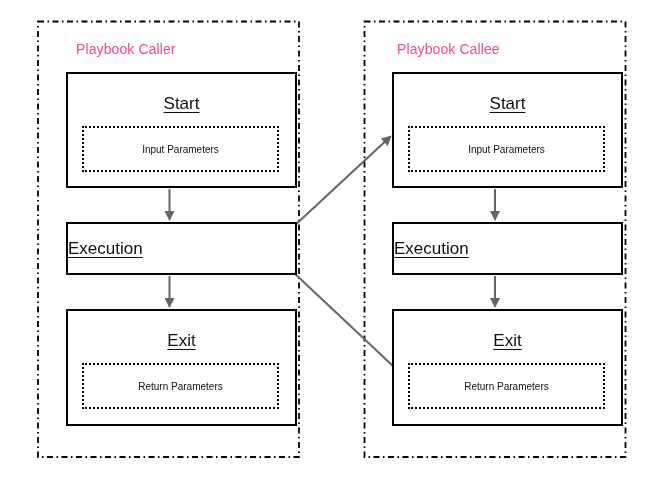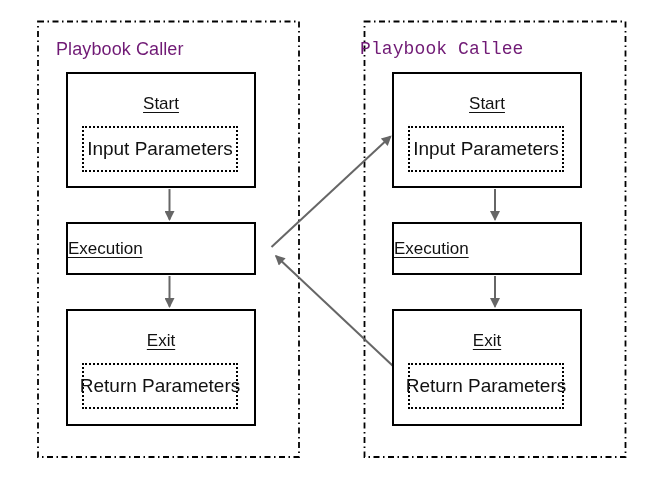--- a/index.html
+++ b/index.html
@@ -2,39 +2,39 @@
 <html><head>
 <meta charset="utf-8">
 <style>
   html,body{margin:0;padding:0;background:#ffffff;}
   .canvas{
     position:relative;width:671px;height:492px;background:#ffffff;
     font-family:"Liberation Sans",sans-serif;color:#111111;overflow:hidden;
   }
   svg.layer{position:absolute;left:0;top:0;width:671px;height:492px;}
   .panel-title{
-    position:absolute;top:40px;font-size:18px;line-height:19px;
-    color:#701a75;white-space:nowrap;letter-spacing:0.1px;
+    position:absolute;top:40px;font-size:14px;line-height:19px;
+    color:#ec4899;white-space:nowrap;letter-spacing:0.1px;margin-left:20px;
   }
   .node{
-    position:absolute;width:190px;background:#ffffff;
+    position:absolute;width:231px;background:#ffffff;
     border:2px solid #000000;box-sizing:border-box;text-align:center;
   }
   .node-title{
     font-size:17px;line-height:20px;margin-top:20px;
     text-decoration:underline;text-underline-offset:3px;
     color:#111111;white-space:nowrap;
   }
   .node.exec{display:flex;align-items:center;justify-content:flex-start;}
   .node.exec .node-title{margin-top:0;}
   .param-box{
     position:absolute;left:14px;right:16px;top:52px;height:46px;
     border:2px dotted #000000;box-sizing:border-box;
     display:flex;align-items:center;justify-content:center;
-    font-size:19px;color:#111111;white-space:nowrap;
+    font-size:10px;color:#111111;white-space:nowrap;
   }
 </style>
 </head>
 <body>
 
 <div class="canvas">
 
   <svg class="layer" viewBox="0 0 671 492" xmlns="http://www.w3.org/2000/svg">
     <defs>
       <marker id="ah" viewBox="0 0 10 10" refX="8.5" refY="5" markerWidth="6.5" markerHeight="5" orient="auto">
@@ -49,21 +49,21 @@
     <line x1="169.5" y1="276" x2="169.5" y2="306.5" stroke="#666666" stroke-width="2" marker-end="url(#ah)"></line>
 
     <line x1="495" y1="189" x2="495" y2="219.5" stroke="#666666" stroke-width="2" marker-end="url(#ah)"></line>
     <line x1="495" y1="276" x2="495" y2="306.5" stroke="#666666" stroke-width="2" marker-end="url(#ah)"></line>
 
     <line x1="271.5" y1="247" x2="390.5" y2="136.5" stroke="#666666" stroke-width="2" marker-end="url(#ah)"></line>
     <line x1="393" y1="366" x2="276" y2="256" stroke="#666666" stroke-width="2" marker-end="url(#ah)"></line>
   </svg>
 
   <div class="panel-title" style="left:56px;">Playbook Caller</div>
-  <div class="panel-title" style="left:360px;font-family:Liberation Mono, monospace;">Playbook Callee</div>
+  <div class="panel-title" style="left:377px;">Playbook Callee</div>
 
   <div class="node" style="left:66px;top:72px;height:116px;">
     <div class="node-title">Start</div>
     <div class="param-box">
       <span>Input Parameters</span>
     </div>
   </div>
 
   <div class="node exec" style="left:66px;top:222px;height:53px;">
     <div class="node-title">Execution</div>

